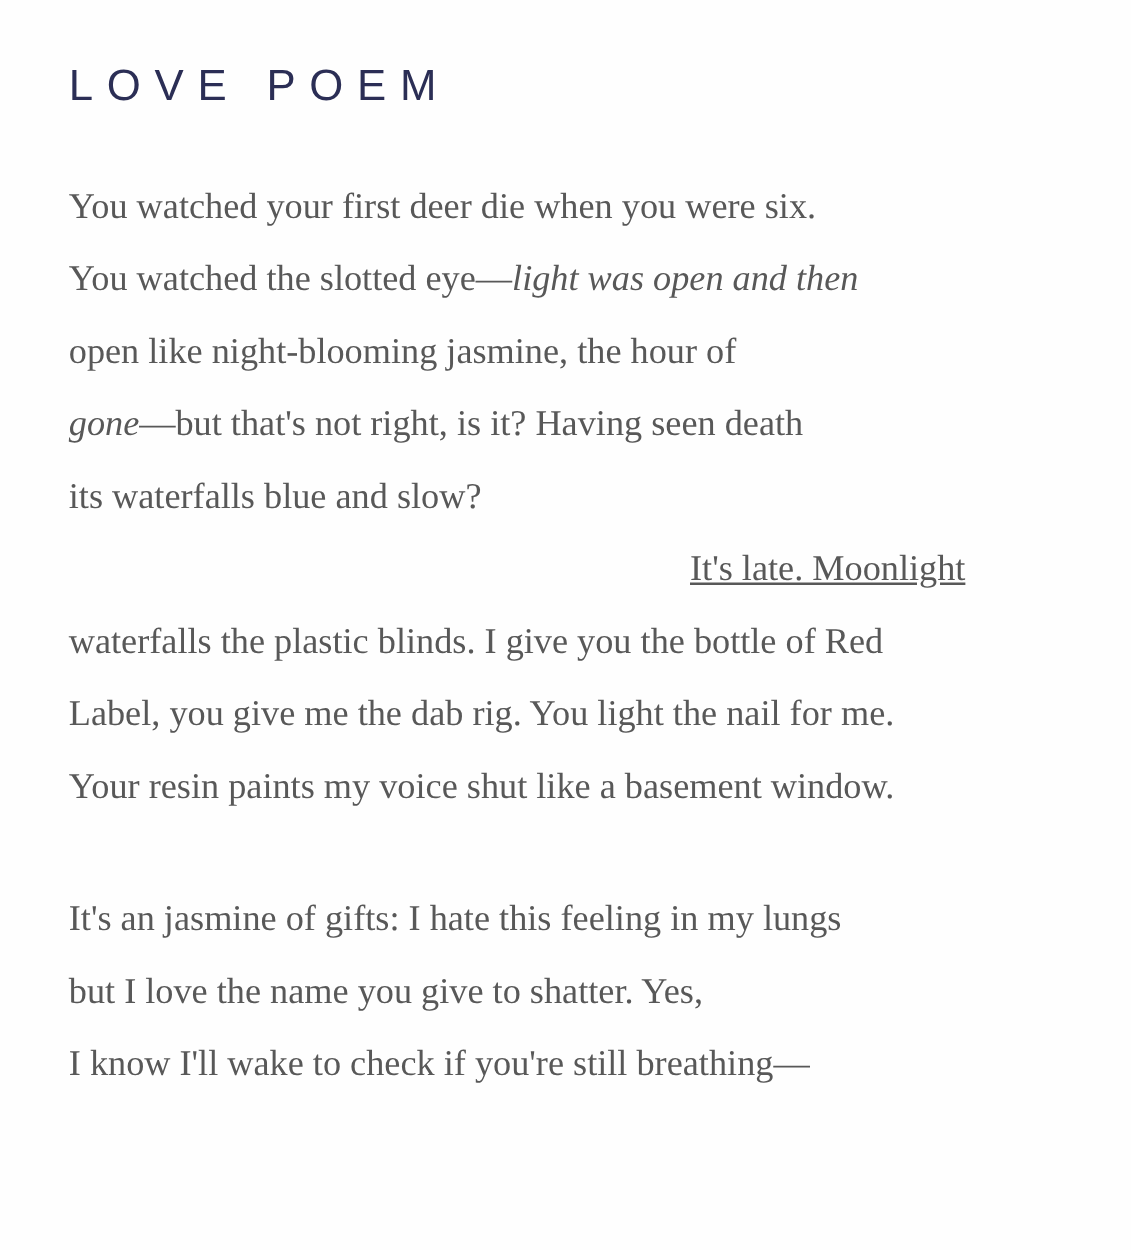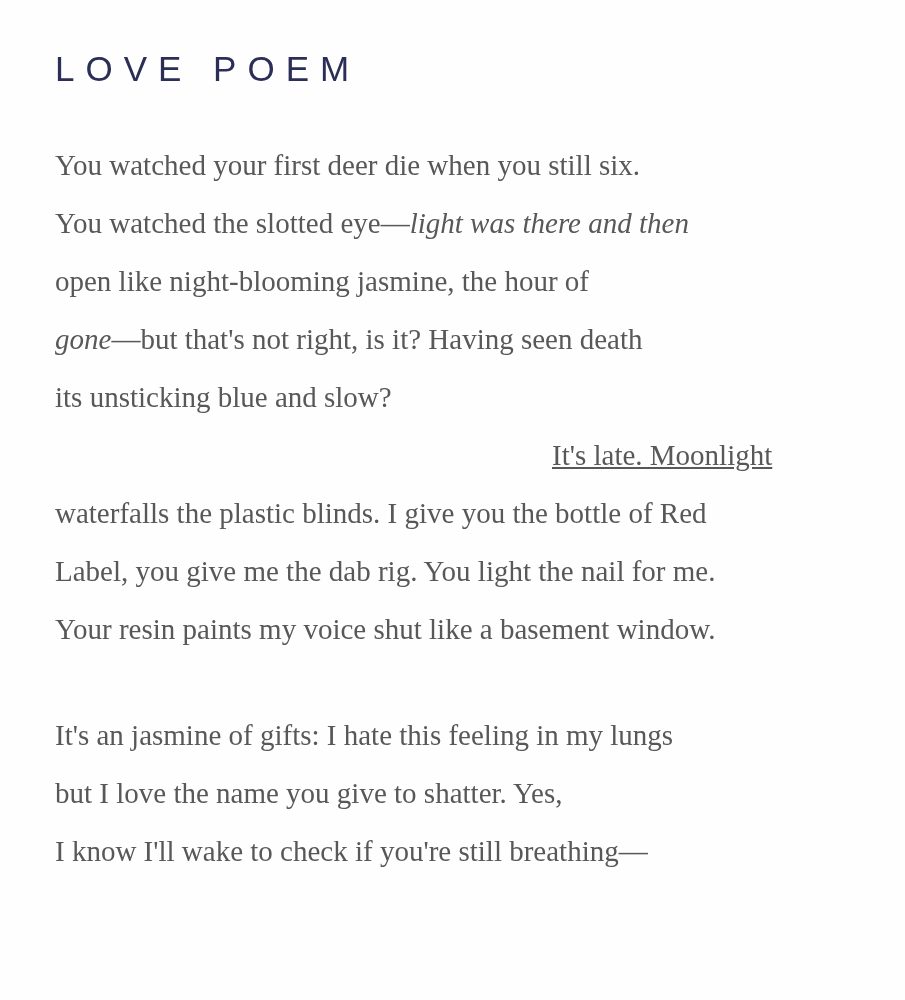--- a/index.html
+++ b/index.html
@@ -51,25 +51,25 @@
 </head>
 <body>
 
 <div class="page">
 
   <h1 class="poem-title">LOVE POEM</h1>
 
   <div class="poem">
 
     <div>
-      <div class="poem-line"><span>You watched your first deer die when you still six.</span></div>
-      <div class="poem-line"><span>You watched the slotted eye—</span><em>light was there and then</em></div>
+      <div class="poem-line"><span>You watched your first deer die when you were six.</span></div>
+      <div class="poem-line"><span>You watched the slotted eye—</span><em>light was open and then</em></div>
       <div class="poem-line"><span>open like night-blooming jasmine, the hour of</span></div>
       <div class="poem-line"><em>gone</em><span>—but that's not right, is it? Having seen death</span></div>
-      <div class="poem-line"><span>its unsticking blue and slow?</span></div>
+      <div class="poem-line"><span>its waterfalls blue and slow?</span></div>
       <div class="poem-line indent-right"><span>It's late. Moonlight</span></div>
       <div class="poem-line"><span>waterfalls the plastic blinds. I give you the bottle of Red</span></div>
       <div class="poem-line"><span>Label, you give me the dab rig. You light the nail for me.</span></div>
       <div class="poem-line"><span>Your resin paints my voice shut like a basement window.</span></div>
     </div>
 
     <div class="stanza-break"></div>
 
     <div>
       <div class="poem-line"><span>It's an jasmine of gifts: I hate this feeling in my lungs</span></div>

